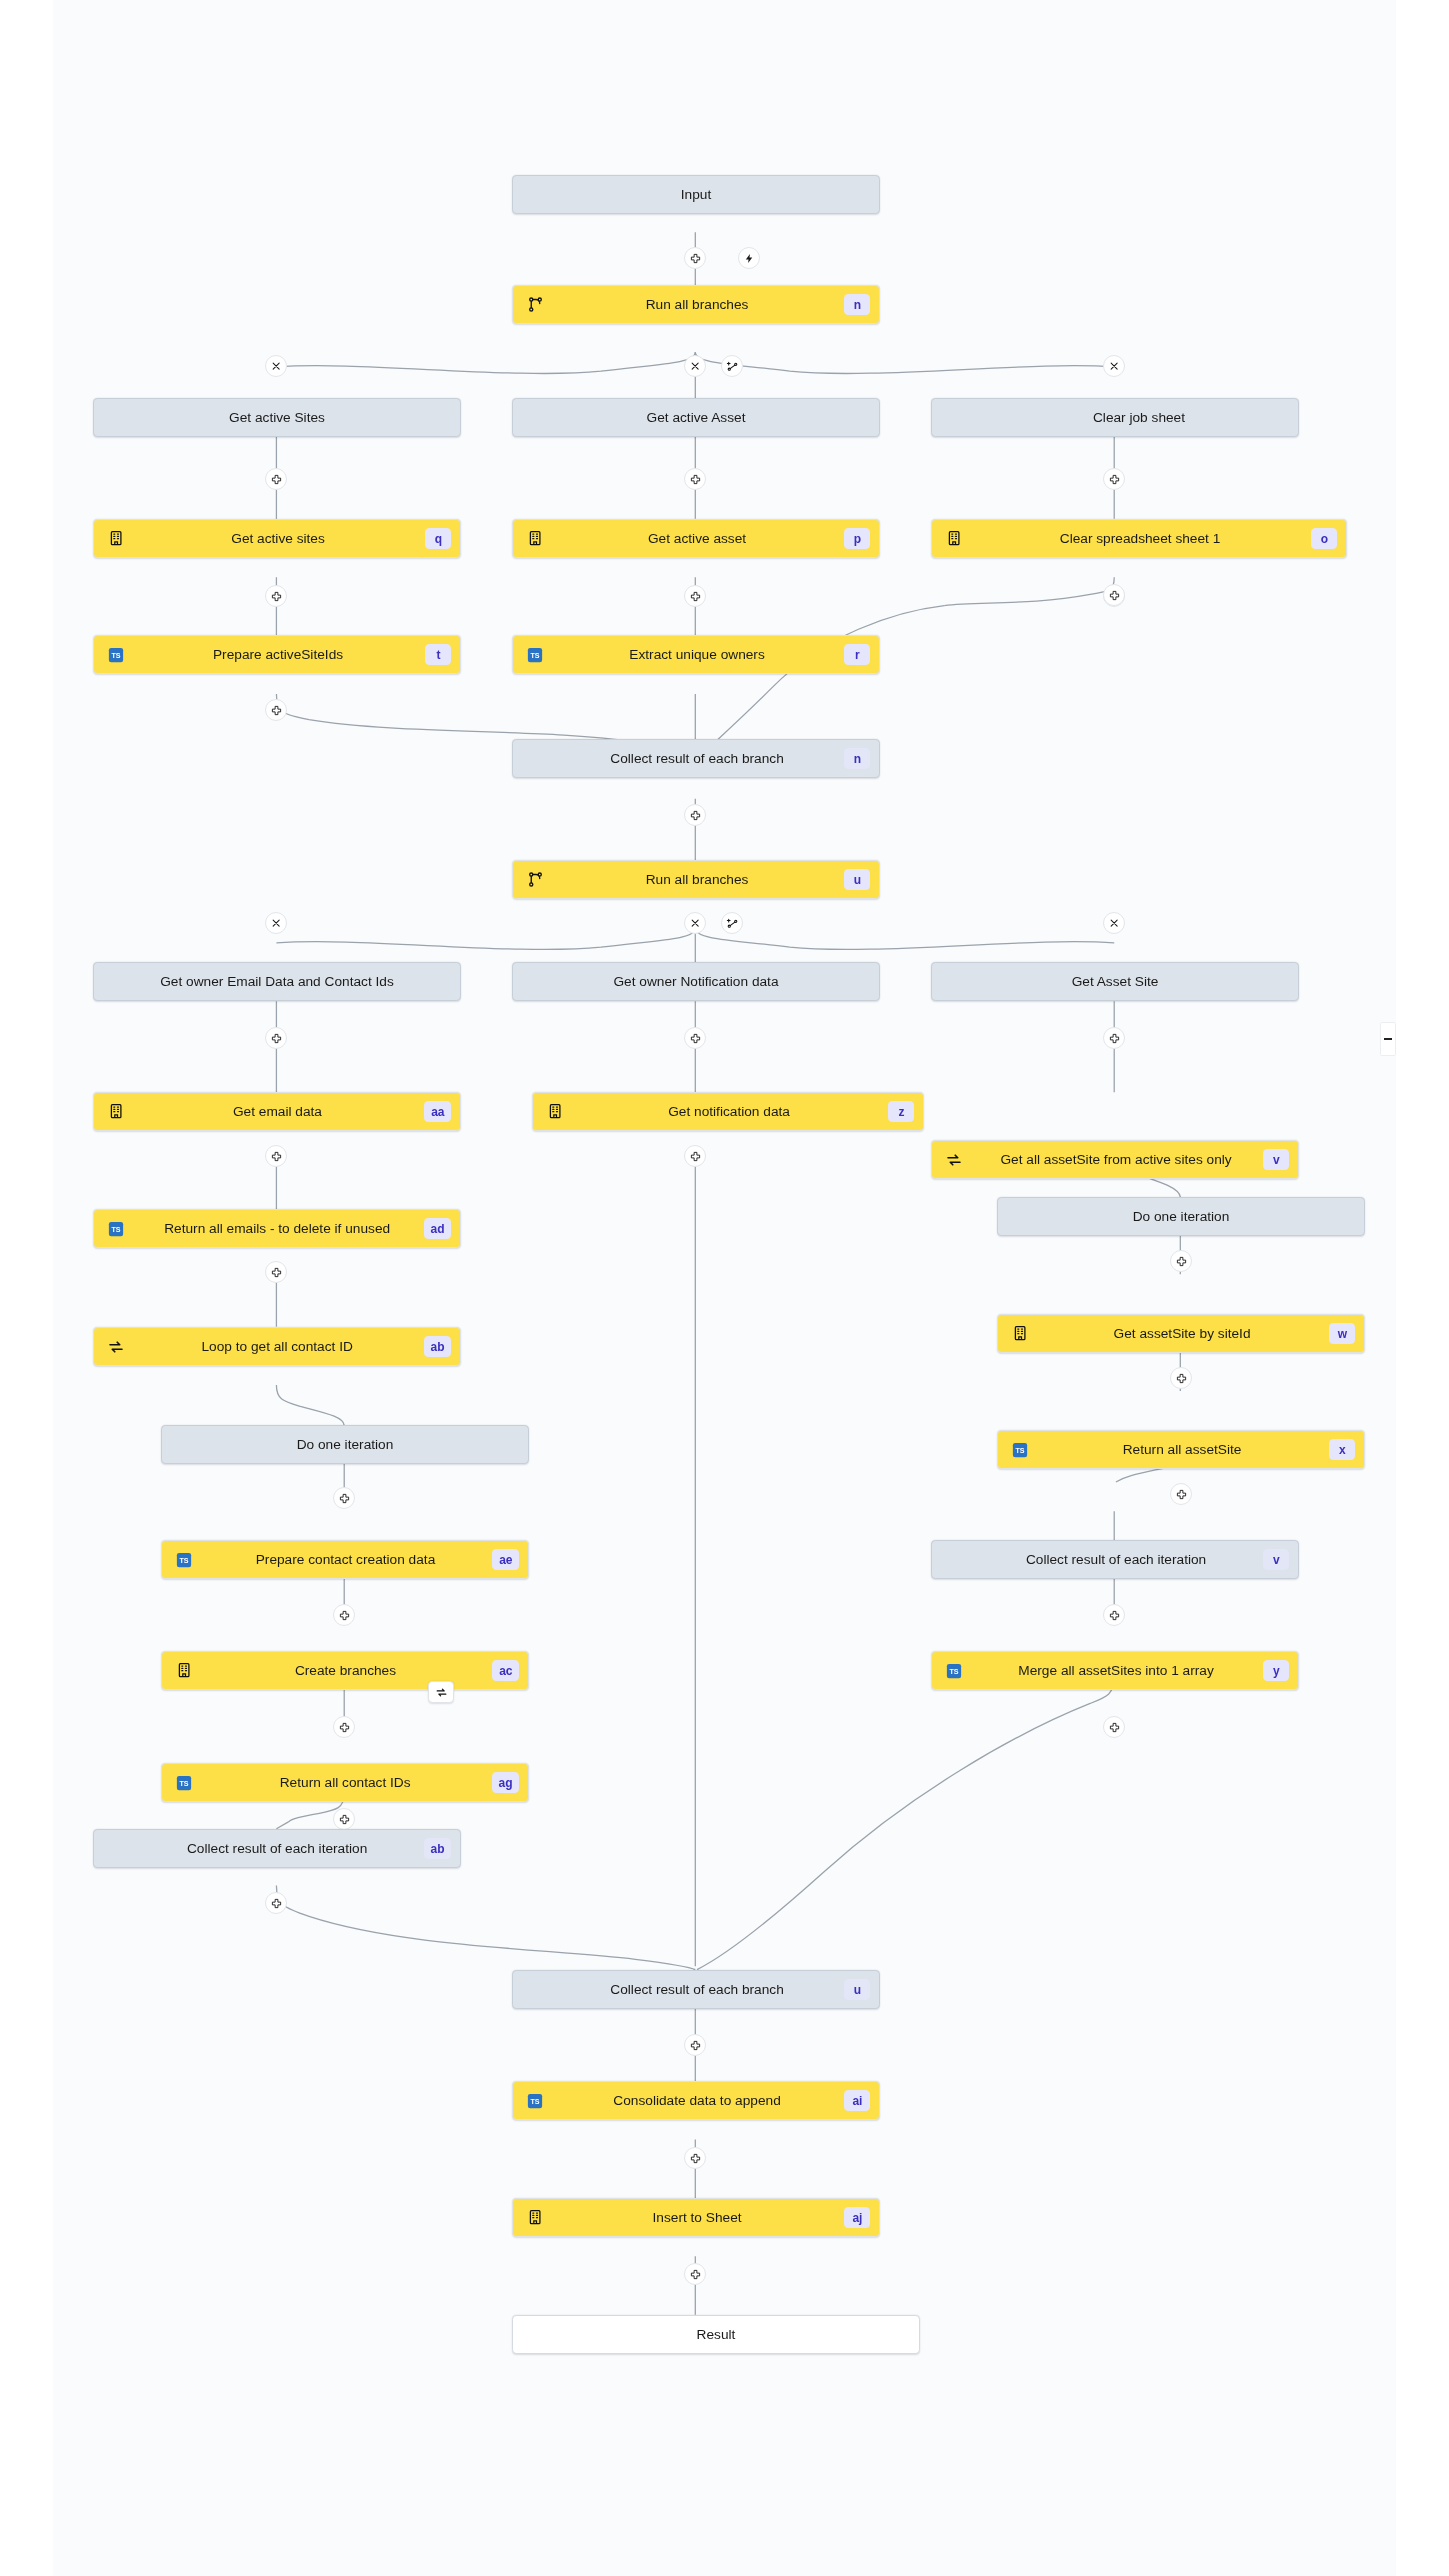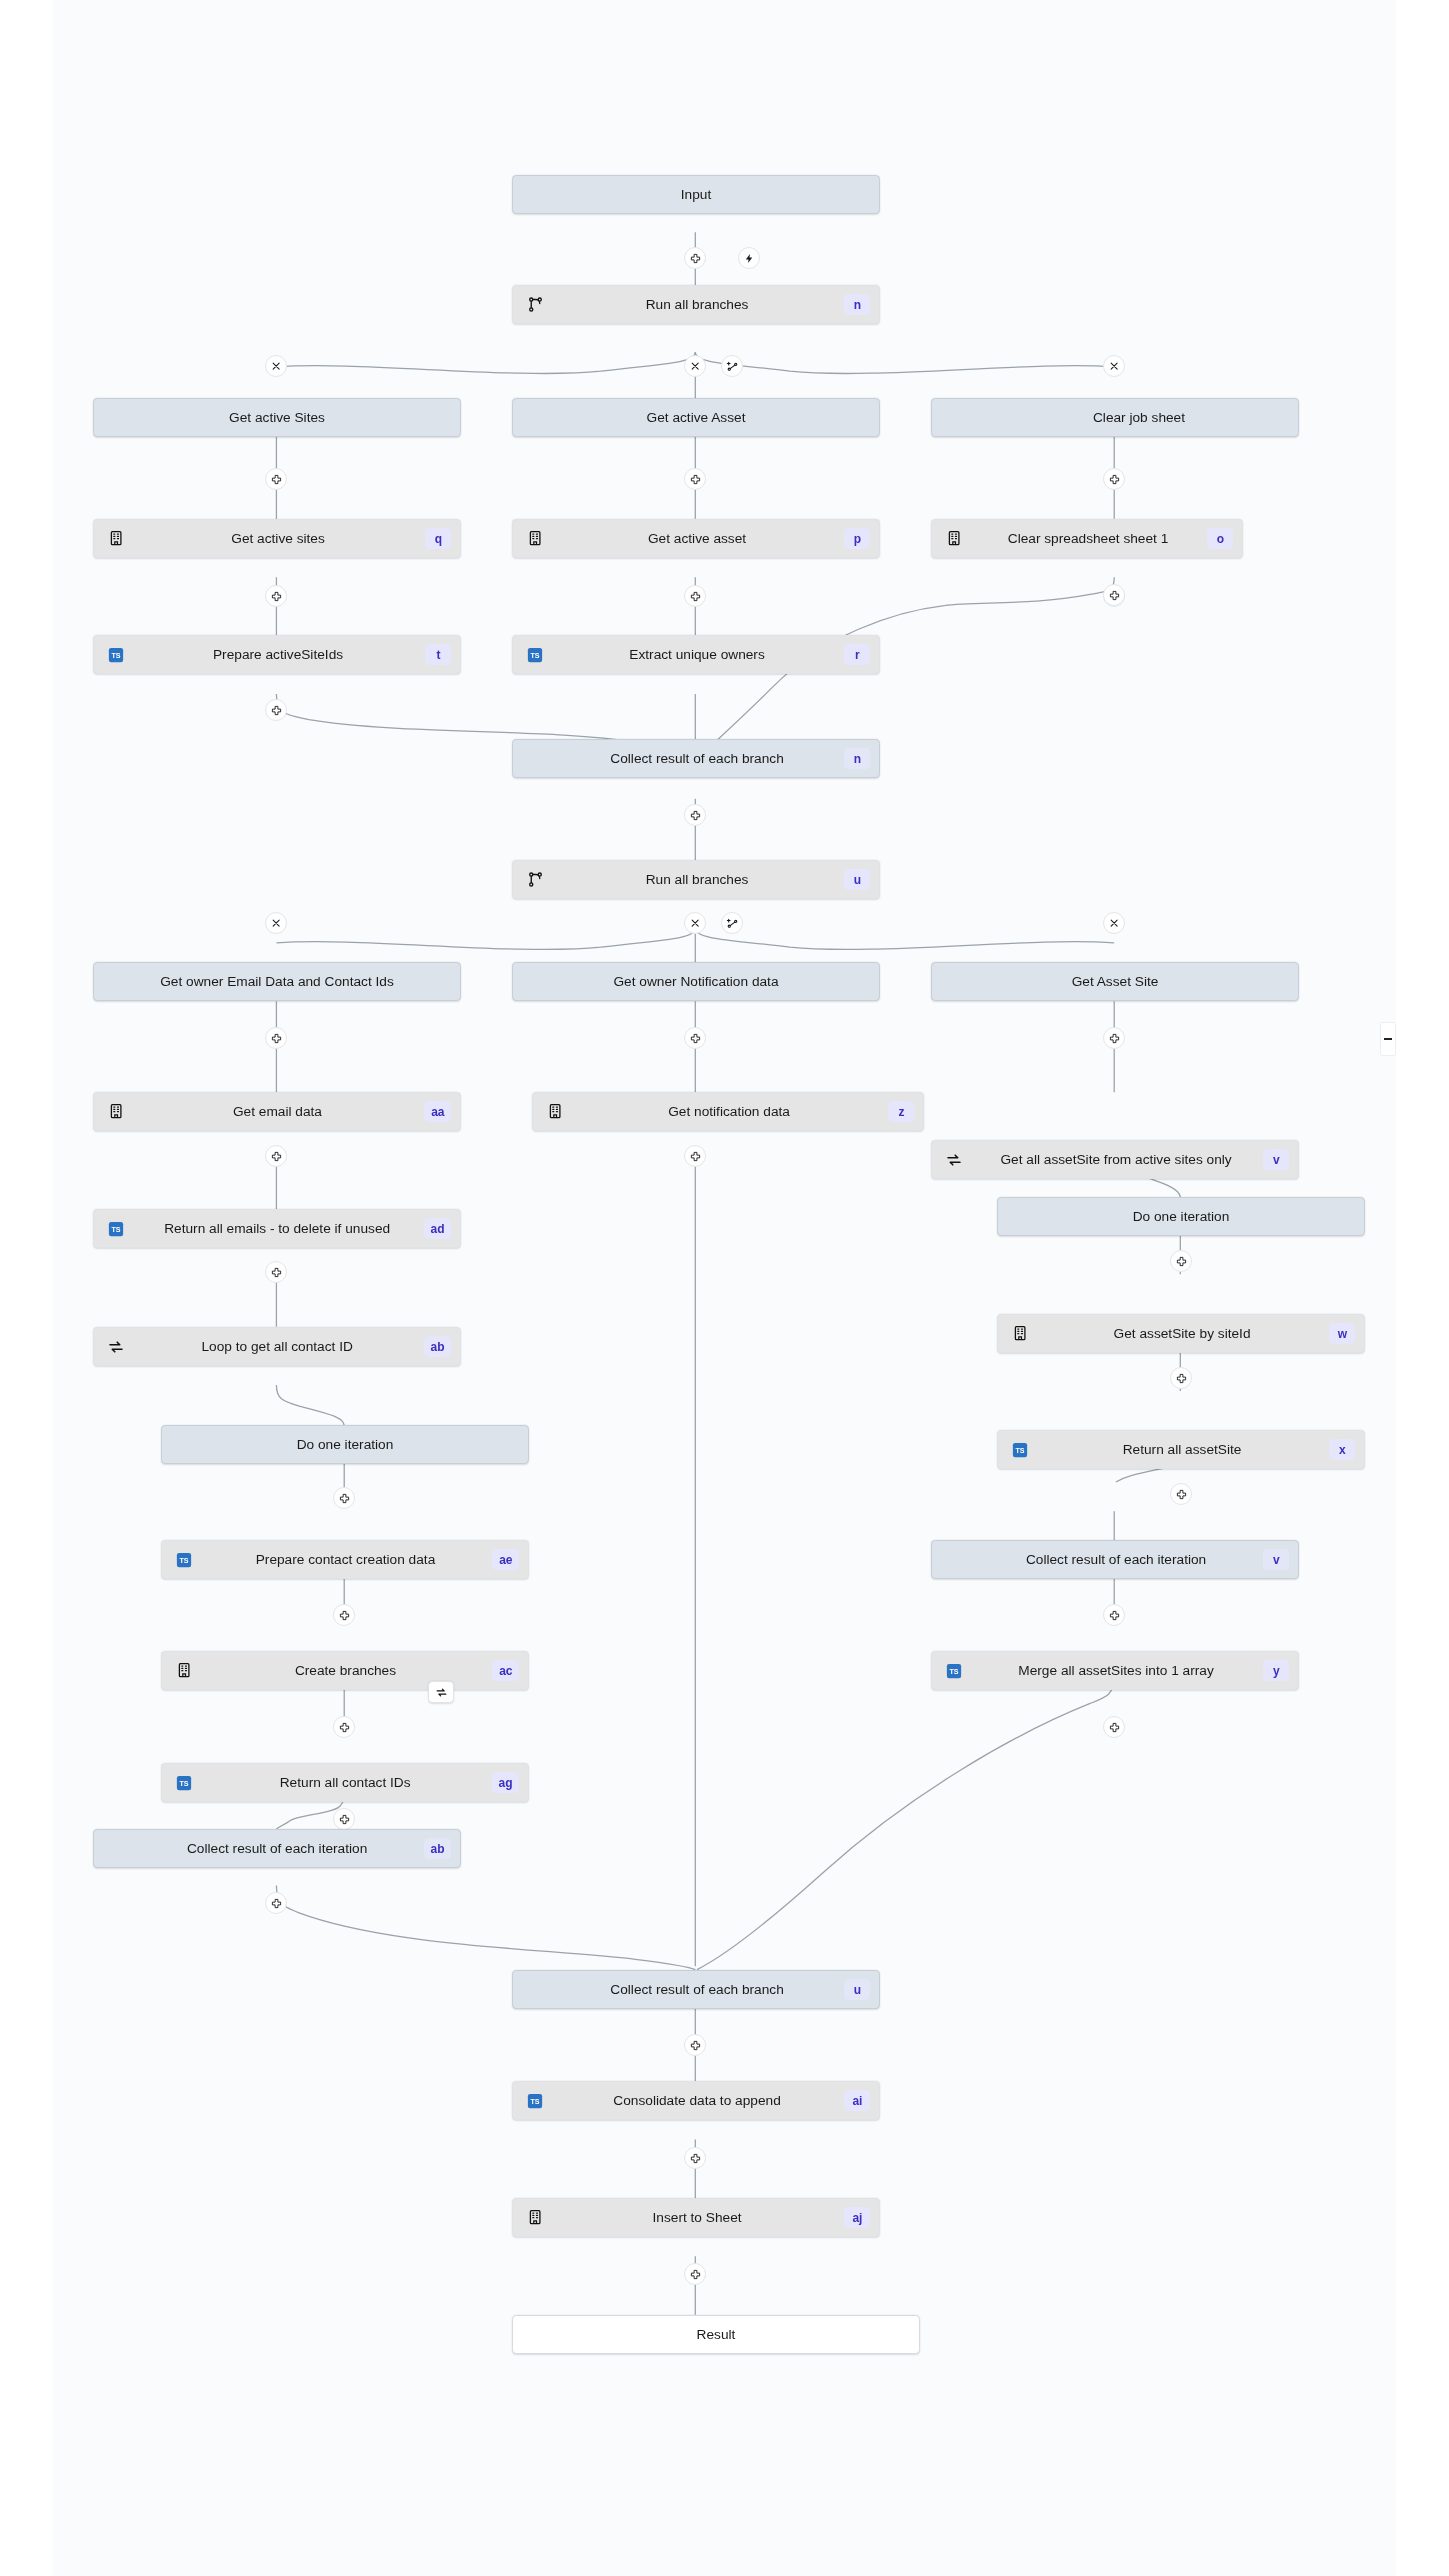--- a/index.html
+++ b/index.html
@@ -47,21 +47,21 @@
     white-space: nowrap;
     overflow: hidden;
   }
   
   .node.grey {
     background: #dde3ea;
     border: 0.9px solid #c6ced8;
   }
   
   .node.white {
-    background: #e5e5e5;
+    background: #fde047;
     border: 0.9px solid #dfe3e8;
     justify-content: flex-end;
   }
   
   .node.plain {
     background: #ffffff;
     border: 0.9px solid #d6dbe1;
   }
   .node.input-node {
     background: #dde3ea;
@@ -304,21 +304,21 @@
       <svg width="16.3" height="16.3" viewBox="0 0 24 24">
         <rect x="5" y="2.5" width="14" height="19" rx="1.4" fill="none" stroke="#111" stroke-width="1.9"></rect>
         <path d="M8.5 6h1.6M13.9 6h1.6M8.5 9.4h1.6M13.9 9.4h1.6M8.5 12.8h1.6M13.9 12.8h1.6" stroke="#111" stroke-width="1.7" stroke-linecap="round"></path>
         <path d="M10 21.5v-4h4v4" fill="none" stroke="#111" stroke-width="1.8"></path>
       </svg>
     </span>
     <span class="title">Get active asset</span>
     <span class="badge">p</span>
   </div>
 
-  <div class="node white" style="left:931px; top:519px; width:312px;gap:10px;">
+  <div class="node white" style="left:931px; top:519px; width:416px;gap:10px;">
     <span class="node-icon">
       <svg width="16.3" height="16.3" viewBox="0 0 24 24">
         <rect x="5" y="2.5" width="14" height="19" rx="1.4" fill="none" stroke="#111" stroke-width="1.9"></rect>
         <path d="M8.5 6h1.6M13.9 6h1.6M8.5 9.4h1.6M13.9 9.4h1.6M8.5 12.8h1.6M13.9 12.8h1.6" stroke="#111" stroke-width="1.7" stroke-linecap="round"></path>
         <path d="M10 21.5v-4h4v4" fill="none" stroke="#111" stroke-width="1.8"></path>
       </svg>
     </span>
     <span class="title">Clear spreadsheet sheet 1</span>
     <span class="badge">o</span>
   </div>

